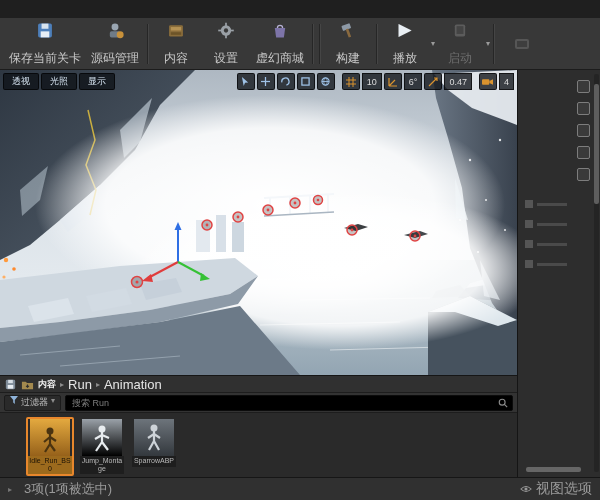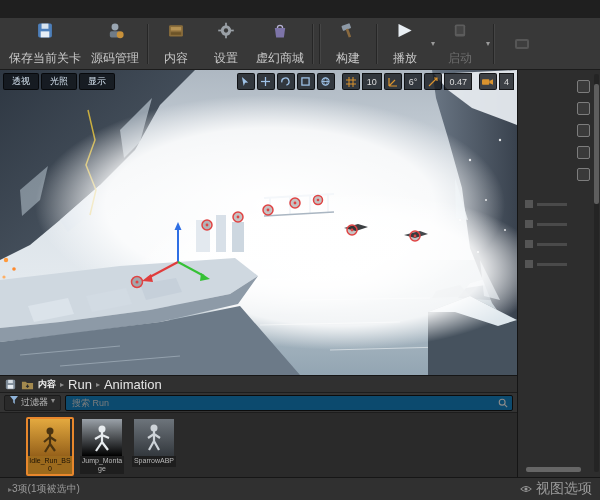--- a/index.html
+++ b/index.html
@@ -33,36 +33,36 @@
   .crumb-bar{position:absolute;top:375px;left:0;width:517px;height:18px;background:#303030;border-top:1px solid #161616;
              border-bottom:1px solid #1d1d1d;display:flex;align-items:center;gap:4px;padding:0 4px;box-sizing:border-box;}
   .crumb-ico{width:13px;height:13px;}
   .crumb-root{font-size:9px;color:#f0f0f0;font-weight:bold;cursor:pointer;}
   .crumb-item{font-size:13px;color:#e5e5e5;cursor:pointer;}
   .crumb-chev{font-size:8px;color:#8d8d8d;}
   .filter-bar{position:absolute;top:393px;left:0;width:517px;height:20px;background:#333333;border-bottom:1px solid #1d1d1d;
               display:flex;align-items:center;padding:0 4px;gap:4px;box-sizing:border-box;}
   .filter-btn{height:14px;display:flex;align-items:flex-start;gap:3px;background:#2a2a2a;border:1px solid #1b1b1b;
               border-radius:2px;padding:0 5px;color:#bdbdbd;font-size:9px;cursor:pointer;}
-  .search-box{flex:1;height:14px;background:#0c4a6e;border:1px solid #0c0c0c;border-radius:2px;
+  .search-box{flex:1;height:14px;background:#000000;border:1px solid #0c0c0c;border-radius:2px;
               display:flex;align-items:center;padding:0 4px;gap:0;}
   .search-box input{flex:1;background:transparent;border:none;outline:none;color:#cfcfcf;font-size:9px;
                     font-family:"Liberation Sans",sans-serif;}
   .search-box input::placeholder{color:#7d7d7d;}
   .asset-area{position:absolute;top:413px;left:0;width:517px;height:64px;background:#2a2a2a;
               display:flex;align-items:flex-start;padding:4px 0 0 26px;gap:4px;box-sizing:border-box;}
   .asset{width:44px;cursor:pointer;border:2px solid transparent;border-radius:2px;}
   .asset.selected{border-color:#e8872c;}
   .asset-thumb{width:40px;height:37px;margin:0 auto;position:relative;}
   .asset-label{width:100%;min-height:9px;max-height:16px;overflow:hidden;background:#1e1e1e;color:#b9b9b9;
                font-size:7px;line-height:8px;text-align:center;word-break:break-all;padding:1px 0;}
   .asset.selected .asset-label{background:#9c6a1d;color:#1c1206;}
   .status-bar{position:absolute;top:477px;left:0;width:600px;height:23px;background:#303030;border-top:1px solid #161616;
               display:flex;align-items:center;box-sizing:border-box;padding:0 8px;}
-  .status-text{font-size:10px;color:#9a9a9a;}
+  .status-text{font-size:13px;color:#9a9a9a;margin-left:12px;}
   .status-chev{font-size:8px;color:#777;}
   .view-options{margin-left:auto;display:flex;align-items:center;gap:4px;cursor:pointer;}
   .view-options span{font-size:14px;color:#9a9a9a;text-align:right;}
   
   .right-panel{position:absolute;top:70px;left:517px;width:83px;height:407px;background:#2d2d2d;
                border-left:1px solid #151515;box-sizing:border-box;}
   .rp-tabs{position:absolute;top:10px;right:10px;display:flex;flex-direction:column;gap:9px;}
   .rp-tab{width:11px;height:11px;border:1px solid #7d7d7d;border-radius:2px;background:#3a3a3a;cursor:pointer;}
   .rp-row{position:absolute;left:7px;display:flex;align-items:center;gap:4px;}
   .rp-row .sq{width:8px;height:8px;background:#555;}

